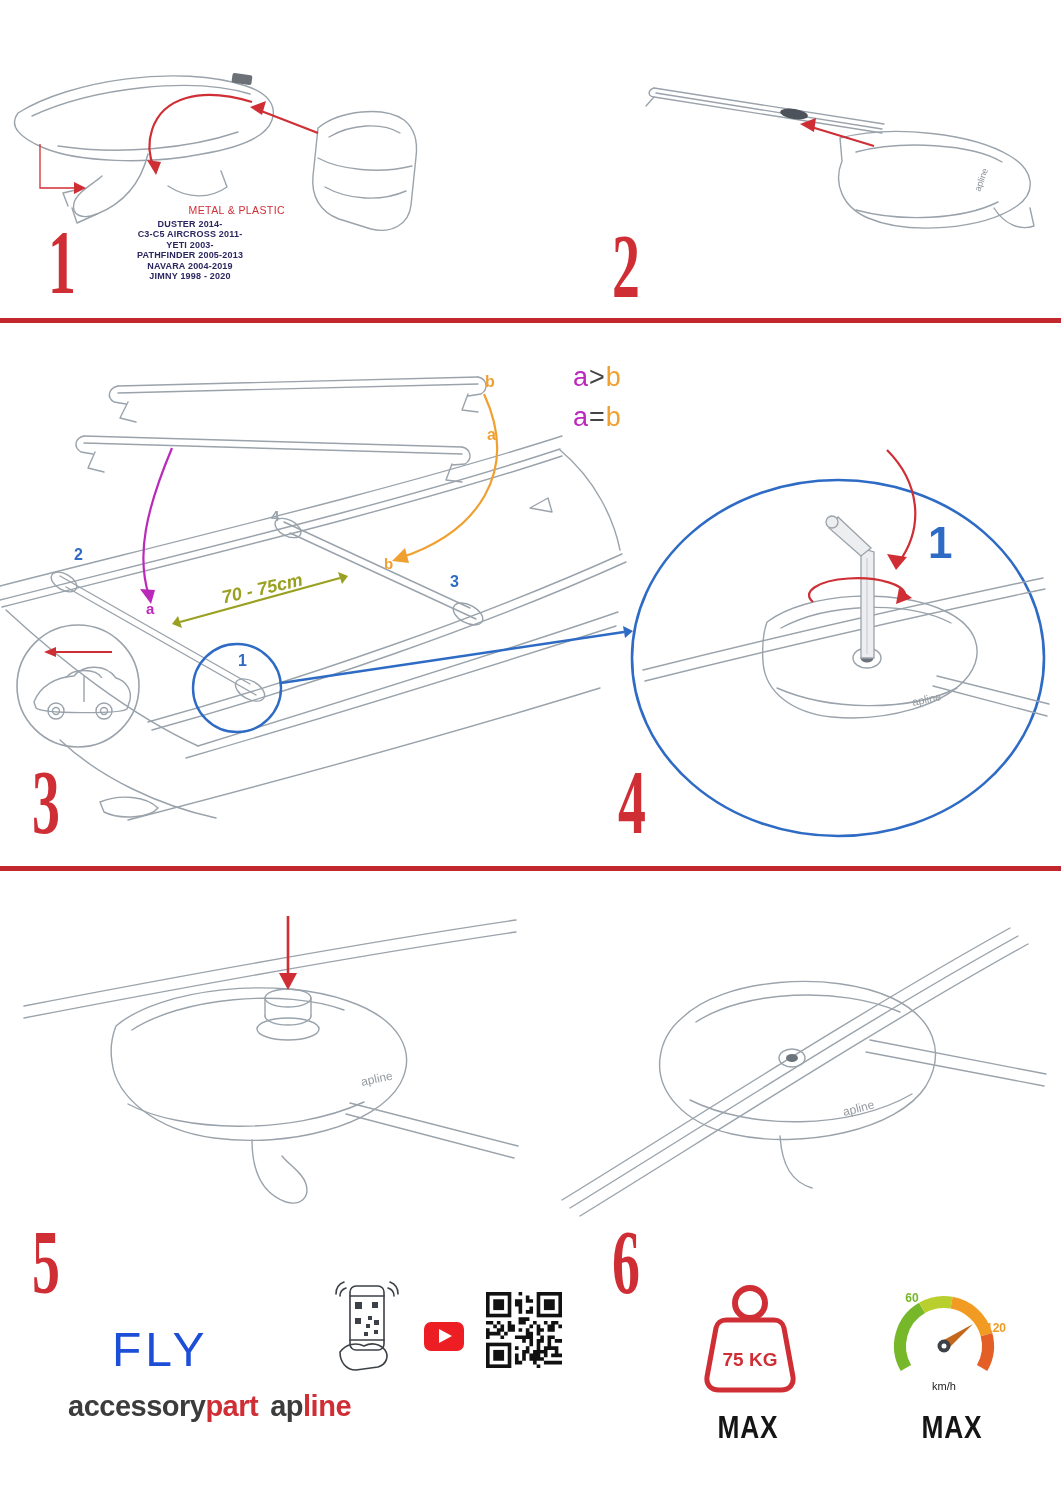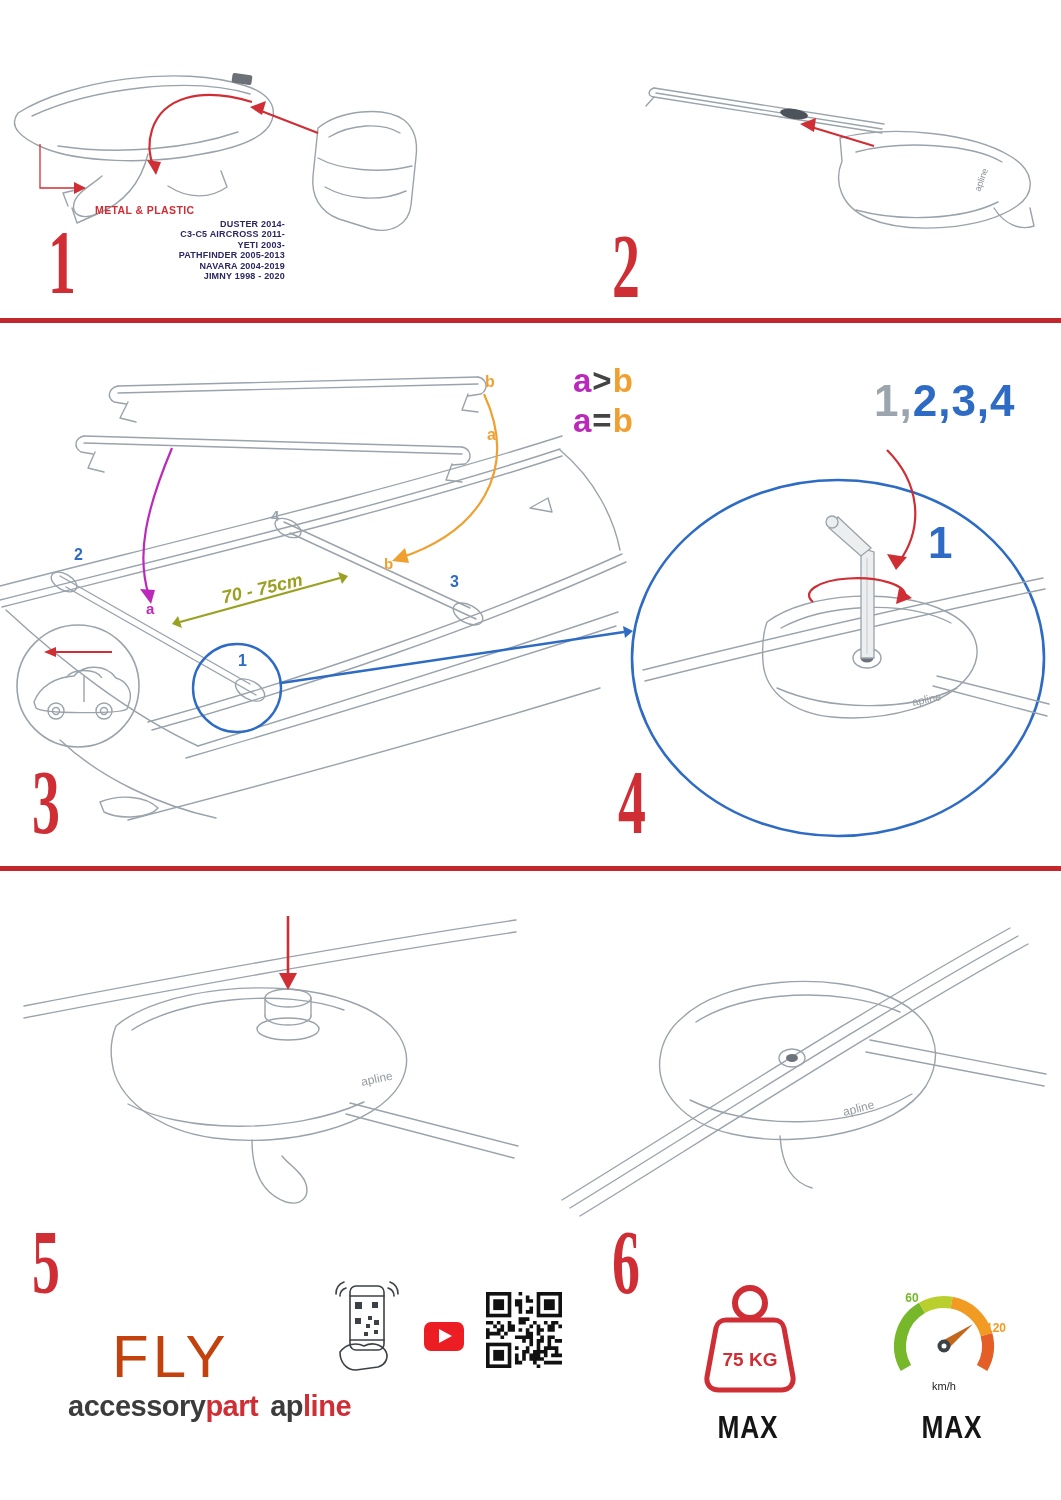--- a/index.html
+++ b/index.html
@@ -1,28 +1,28 @@
 <!DOCTYPE html>
 <html><head>
 <meta charset="utf-8">
 <style>
   html,body{margin:0;padding:0;background:#fff}
   .page{position:relative;width:1061px;height:1500px;background:#ffffff;font-family:"Liberation Sans",sans-serif;overflow:hidden}
   svg{position:absolute;overflow:visible}
   .stepnum{position:absolute;font-family:"Liberation Serif",serif;font-weight:700;font-size:90px;line-height:.78;color:#cf2e35;transform:scaleX(.62);transform-origin:left top}
   .divider{position:absolute;left:0;width:1061px;height:5px;background:#c2272e}
-  .material{position:absolute;font-size:10.5px;font-weight:700;color:#cf2e35;text-align:left;letter-spacing:.4px}
-  .models{position:absolute;font-size:9px;font-weight:700;color:#2b2660;line-height:1.16;text-align:right;letter-spacing:.2px}
-  .cmp{position:absolute;font-size:33px;font-weight:700;letter-spacing:1px}
+  .material{position:absolute;font-size:10.5px;font-weight:400;color:#cf2e35;text-align:right;letter-spacing:.4px}
+  .models{position:absolute;font-size:9px;font-weight:700;color:#2b2660;line-height:1.16;text-align:center;letter-spacing:.2px}
+  .cmp{position:absolute;font-size:27px;font-weight:400;letter-spacing:1px}
   .seq{position:absolute;font-size:44px;font-weight:700;letter-spacing:1px}
   .lbl{position:absolute;font-weight:700}
   .c-blue{color:#2e6bc4}.c-orange{color:#f0a030}.c-mag{color:#bb29bb}
   .c-gray{color:#9aa5ad}.c-dark{color:#444}
   .dist{position:absolute;font-size:18px;font-weight:700;font-style:italic;color:#9aa021;transform:rotate(-13deg);transform-origin:left top}
-  .fly{position:absolute;font-size:60px;color:#c2410c;letter-spacing:4px;font-weight:500}
+  .fly{position:absolute;font-size:48px;color:#1d4ed8;letter-spacing:4px;font-weight:500}
   .brand{position:absolute;font-size:29px;font-weight:700;letter-spacing:-.5px;color:#3c3c3c;white-space:nowrap}
   .brand .red{color:#cf2e35}
   .brand .gap{display:inline-block;width:12px}
   .max{position:absolute;font-size:31px;font-weight:700;color:#151515;transform:scaleX(.85);transform-origin:center;text-align:center;width:110px;letter-spacing:1px}
   .yt{position:absolute;width:40px;height:29px;background:#ed1d24;border-radius:7px}
   .yt .play{position:absolute;left:15px;top:7px;width:0;height:0;border-left:13px solid #fff;border-top:7.5px solid transparent;border-bottom:7.5px solid transparent}
 </style>
 </head>
 <body>
 
@@ -190,21 +190,20 @@
       <circle cx="217" cy="132" r="6" fill="#eceef0"></circle>
       <path d="M252,168 L252,264" stroke="#c6cacd" stroke-width="1"></path>
     </g>
     <text x="298" y="316" font-size="11" fill="#959ba1" transform="rotate(-12 298 316)">apline</text>
     <path d="M198,212 A48,17 0 1 1 290,206" stroke="#cf2e35" stroke-width="2.2" fill="none"></path>
     <polygon points="297,208 284,198 281,214" fill="#cf2e35"></polygon>
     <path d="M272,60 C304,92 310,136 284,172" stroke="#cf2e35" stroke-width="2.2" fill="none"></path>
     <polygon points="281,180 272,164 292,167" fill="#cf2e35"></polygon>
   </svg>
 
-  <div class="seq" style="left:874px;top:376px"><span class="c-gray">1,</span><span class="c-blue">2,3,4</span></div>
   <div class="seq c-blue" style="left:928px;top:518px">1</div>
   <div class="stepnum" style="left:618px;top:768px">4</div>
 
   <div class="divider" style="top:866px"></div>
 
   <svg style="left:20px;top:888px" width="500" height="345" viewBox="0 0 500 345">
     <g fill="none" stroke="#9aa3ab" stroke-width="1.4" stroke-linecap="round" stroke-linejoin="round">
       <path d="M4,118 C160,88 340,55 496,32"></path>
       <path d="M4,130 C160,100 340,67 496,44"></path>
       <path d="M330,215 L498,258"></path>

